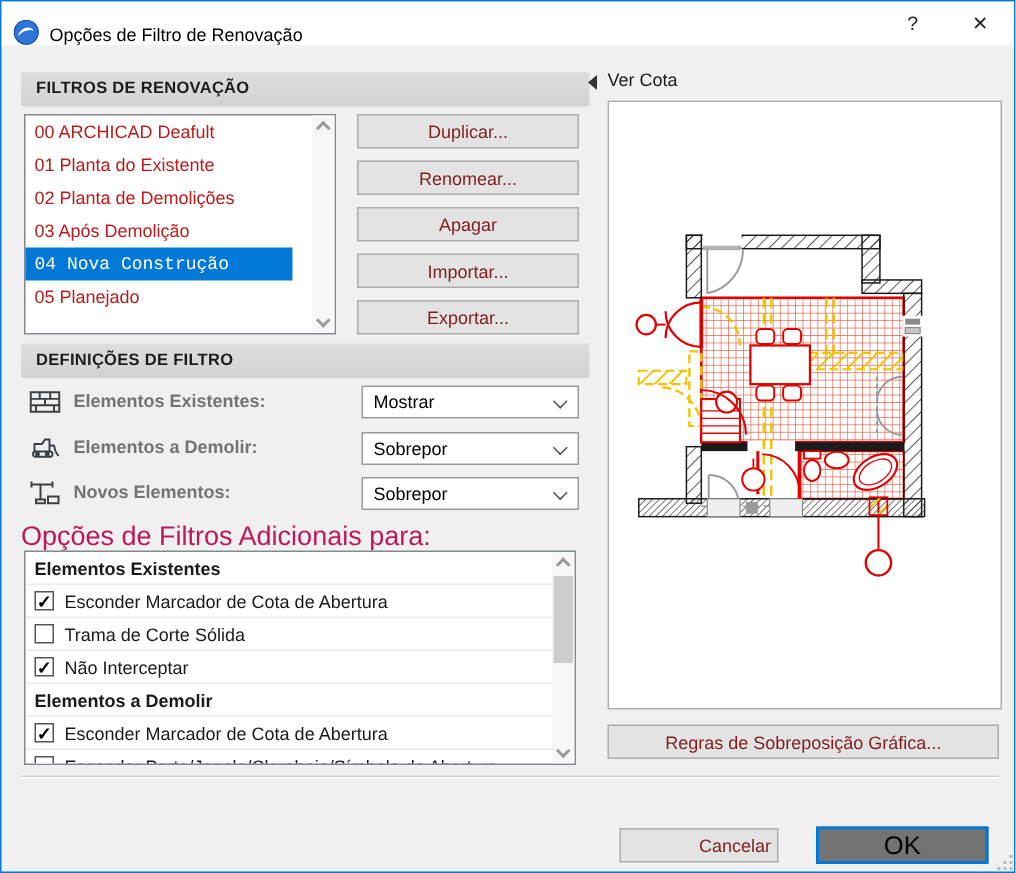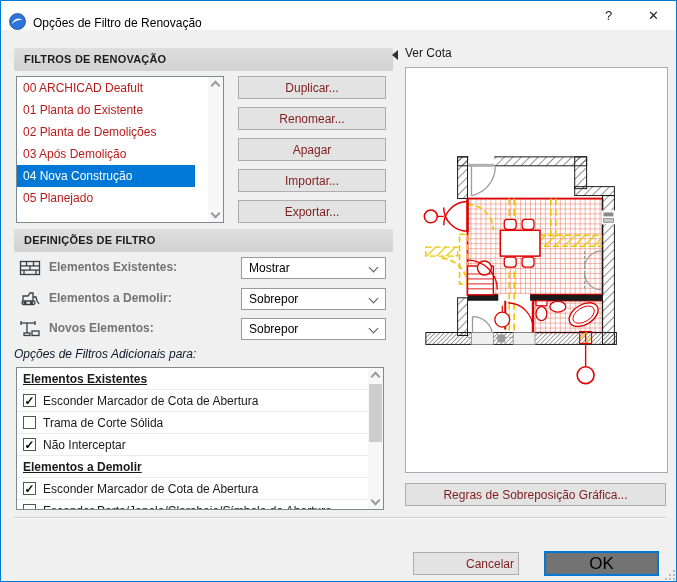--- a/index.html
+++ b/index.html
@@ -18,47 +18,47 @@
   .tb-close{font-size:13px;}
   
   .sec-header{position:absolute;height:23px;background:linear-gradient(#dedede,#d2d2d2);
     border-radius:2px;font-size:11px;font-weight:bold;color:#1c1c1c;
     line-height:23px;padding-left:10px;letter-spacing:.2px;}
   
   .listbox{position:absolute;left:15px;top:75px;width:208px;height:147px;background:#fff;
     border:1px solid #828790;}
   .filter-item{height:22px;line-height:22px;font-size:12px;color:#b91c1c;
     padding-left:6px;white-space:nowrap;overflow:hidden;width:178px;}
-  .filter-item.selected{background:#0078d7;color:#fff;}
+  .filter-item.selected{background:#0078d7;color:#fff;font-family:Liberation Mono, monospace;}
   .vscroll{position:absolute;right:0;top:0;bottom:0;width:15px;background:#f7f7f7;}
   .chev{position:absolute;left:4px;width:7px;height:7px;border:solid #9b9b9b;border-width:0;}
   .chev.up{top:5px;border-left-width:2px;border-top-width:2px;transform:rotate(45deg);}
   .chev.down{bottom:5px;border-right-width:2px;border-bottom-width:2px;transform:rotate(45deg);}
   .thumb{position:absolute;left:1px;width:13px;background:#cdcdcd;}
   
   .btn{display:block;background:#e3e3e3;border:1px solid #adadad;font-size:12px;color:#7f1d1d;
     text-align:center;padding:0;}
   .action-btns{position:absolute;left:237px;top:75px;width:148px;}
   .action-btns .btn{width:148px;height:23px;margin-bottom:8px;}
   
   .def-row{position:absolute;left:13px;width:379px;height:24px;}
   .def-icon{position:absolute;left:4px;top:0;width:24px;height:22px;}
   .def-label{position:absolute;left:35px;top:3px;font-size:12px;font-weight:600;color:#737373;}
   .dropdown{position:absolute;left:227px;top:0;width:145px;height:22px;background:#fff;
     border:1px solid #999;font-size:12px;line-height:20px;padding-left:7px;color:#000;}
   .dd-chev{position:absolute;right:8px;top:6px;width:7px;height:7px;
     border-right:1.6px solid #555;border-bottom:1.6px solid #555;transform:rotate(45deg);}
-  .plain-label{position:absolute;font-size:12px;color:#0f172a;font-style:italic;}
+  .plain-label{position:absolute;font-size:18px;color:#be185d;}
   
   .options-box{position:absolute;left:15px;top:366px;width:368px;height:143px;background:#fff;
     border:1px solid #828790;overflow:hidden;}
   .opt-rows{position:absolute;left:0;top:0;right:15px;}
   .opt-row{height:22px;display:flex;align-items:center;border-bottom:1px solid #ececec;
     padding-left:6px;font-size:12px;color:#1a1a1a;white-space:nowrap;overflow:hidden;}
-  .opt-row.group{font-weight:bold;text-decoration:underline;}
+  .opt-row.group{font-weight:bold;}
   .cb{flex:0 0 auto;width:13px;height:13px;border:1px solid #555;background:#fff;margin-right:7px;
     font-size:12px;line-height:12px;text-align:center;color:#000;font-weight:bold;}
   
   .collapse-arrow{position:absolute;left:391px;top:49px;width:0;height:0;
     border-top:5px solid transparent;border-bottom:5px solid transparent;border-right:6px solid #333;}
   .preview-label{position:absolute;left:404px;top:45px;font-size:12px;color:#1a1a1a;}
   .preview-box{position:absolute;left:404px;top:66px;width:263px;height:406px;background:#fff;
     border:1px solid #abadb3;}
   .preview-box svg{display:block;width:100%;height:100%;}
   .rules-btn{position:absolute;left:404px;top:482px;width:261px;height:23px;}

